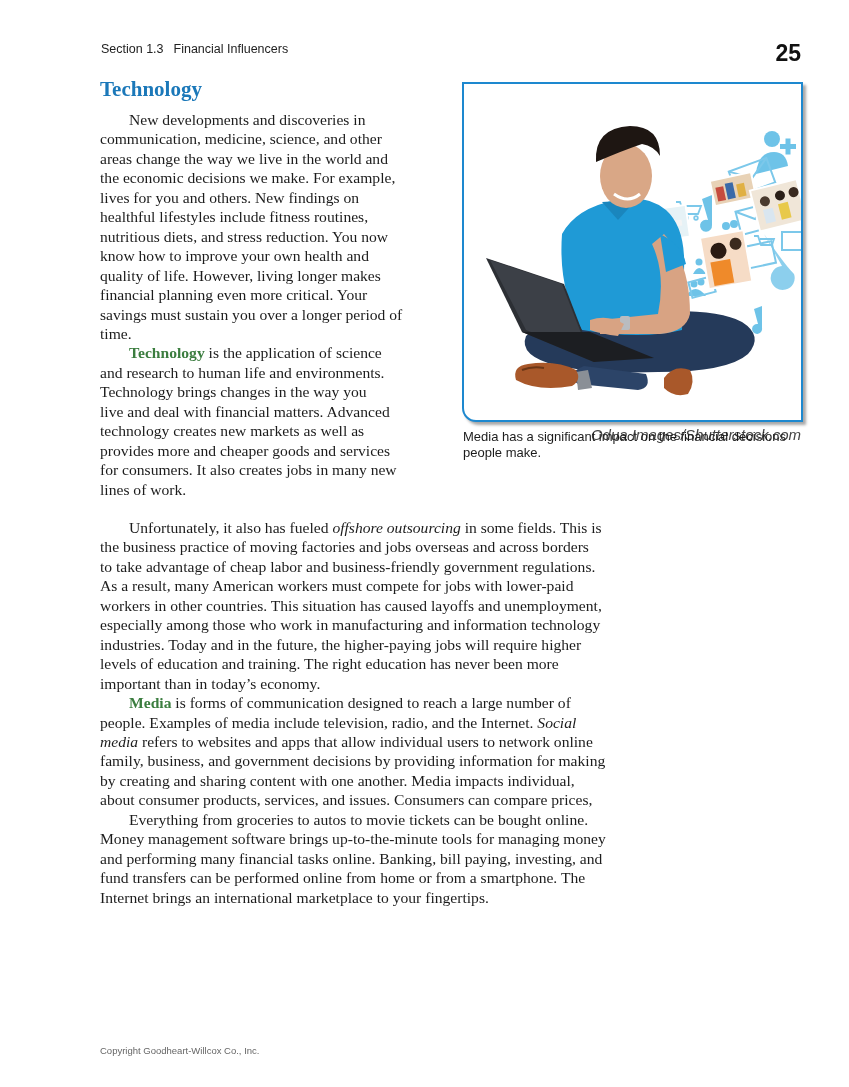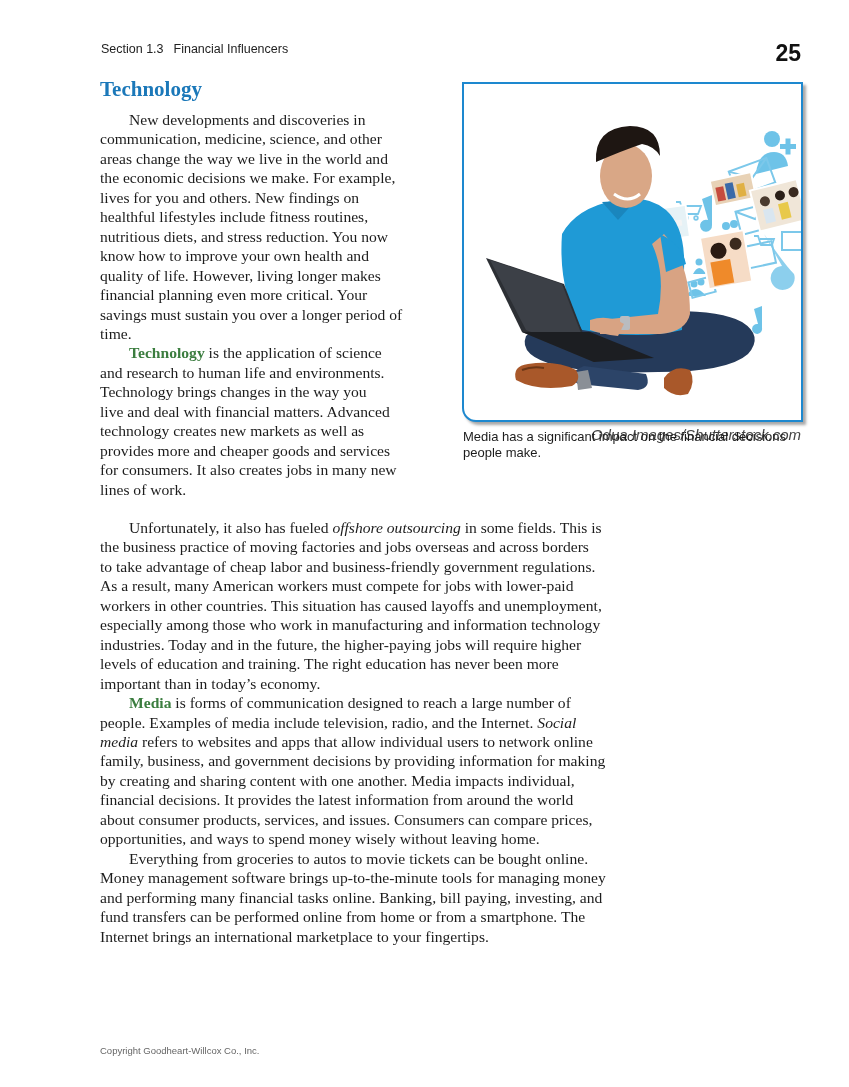--- a/index.html
+++ b/index.html
@@ -228,23 +228,21 @@
       <span class="line">industries. Today and in the future, the higher-paying jobs will require higher</span>
       <span class="line">levels of education and training. The right education has never been more</span>
       <span class="line">important than in today’s economy.</span>
     </div>
     <div class="paragraph">
       <span class="line"><span class="indent"></span><span class="key-term">Media</span><span> is forms of communication designed to reach a large number of</span></span>
       <span class="line"><span>people. Examples of media include television, radio, and the Internet. </span><span class="italic">Social</span></span>
       <span class="line"><span class="italic">media</span><span> refers to websites and apps that allow individual users to network online</span></span>
       <span class="line">family, business, and government decisions by providing information for making</span>
       <span class="line">by creating and sharing content with one another. Media impacts individual,</span>
-      <span class="line">financial decisions. It provides the latest information from around the world</span>
       <span class="line">about consumer products, services, and issues. Consumers can compare prices,</span>
-      <span class="line">opportunities, and ways to spend money wisely without leaving home.</span>
     </div>
     <div class="paragraph">
       <span class="line"><span class="indent"></span><span>Everything from groceries to autos to movie tickets can be bought online.</span></span>
       <span class="line">Money management software brings up-to-the-minute tools for managing money</span>
       <span class="line">and performing many financial tasks online. Banking, bill paying, investing, and</span>
       <span class="line">fund transfers can be performed online from home or from a smartphone. The</span>
       <span class="line">Internet brings an international marketplace to your fingertips.</span>
     </div>
   </div>
 

